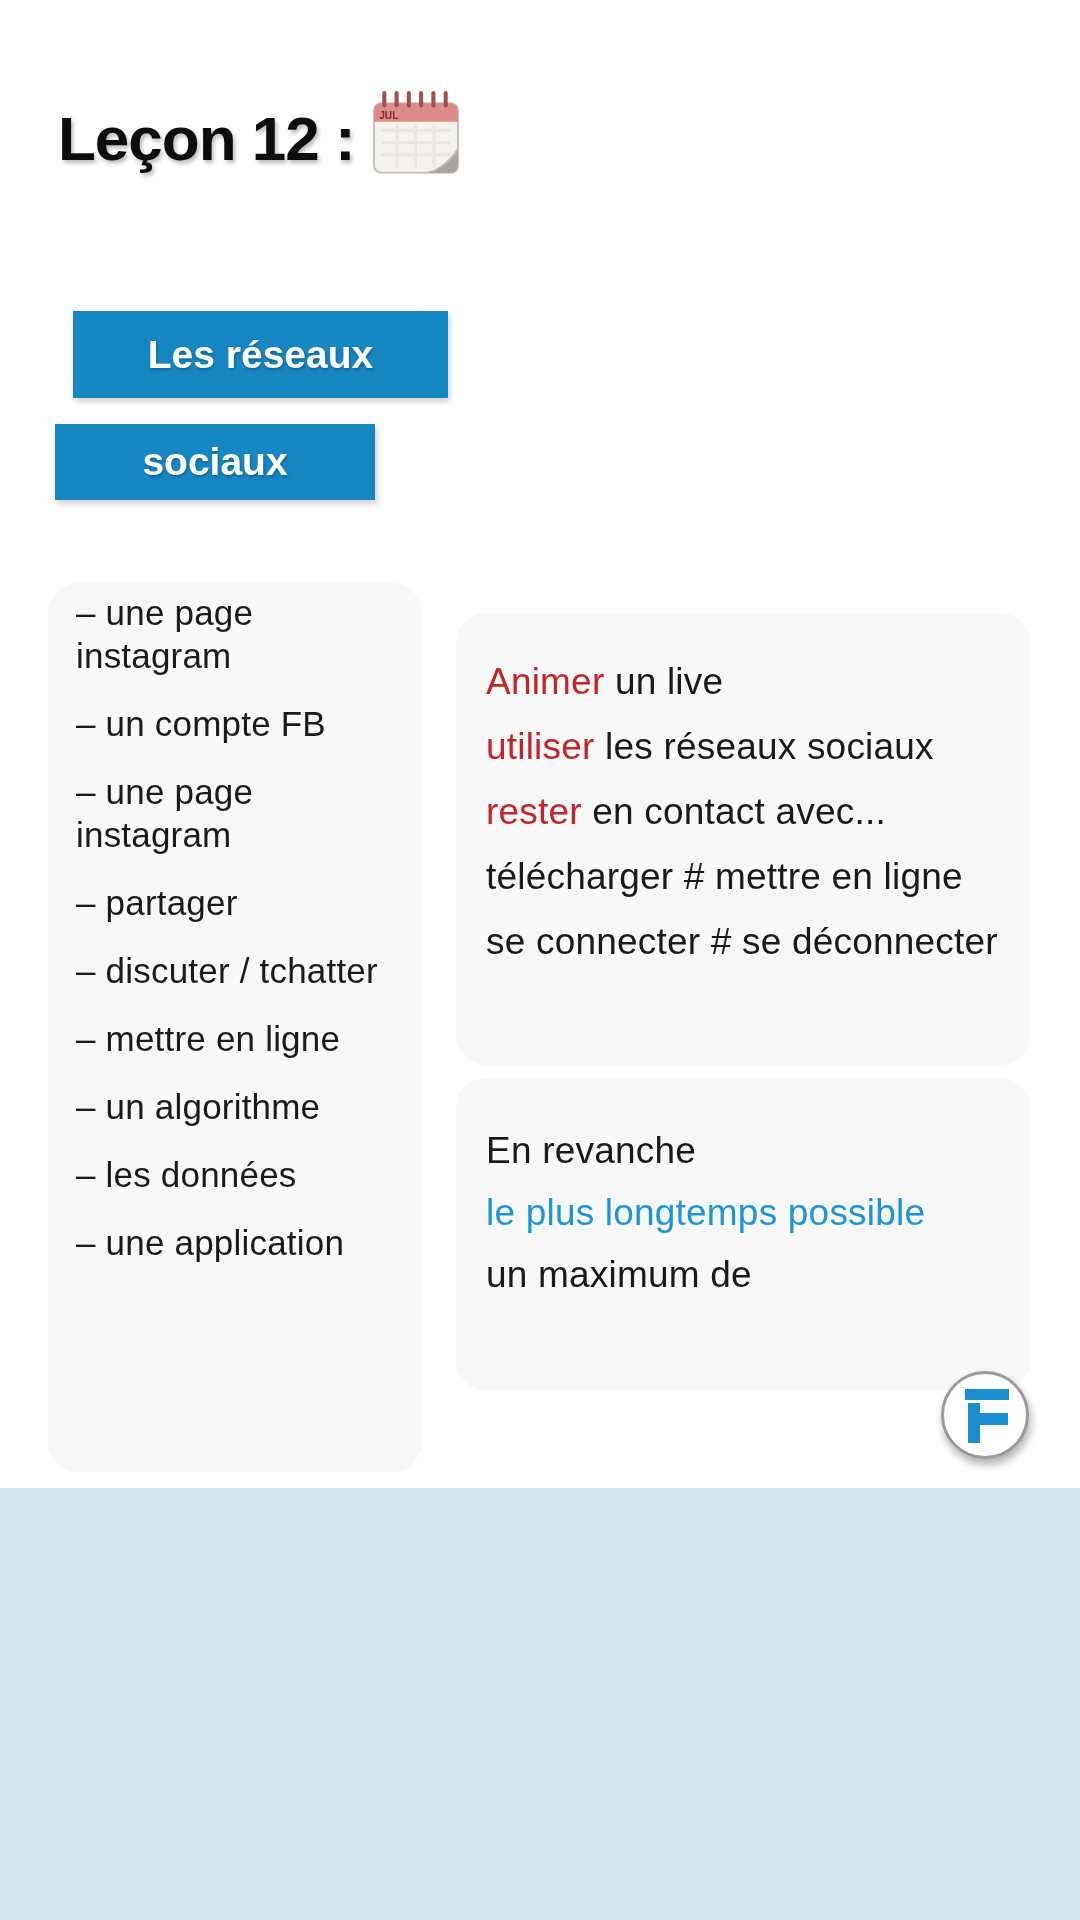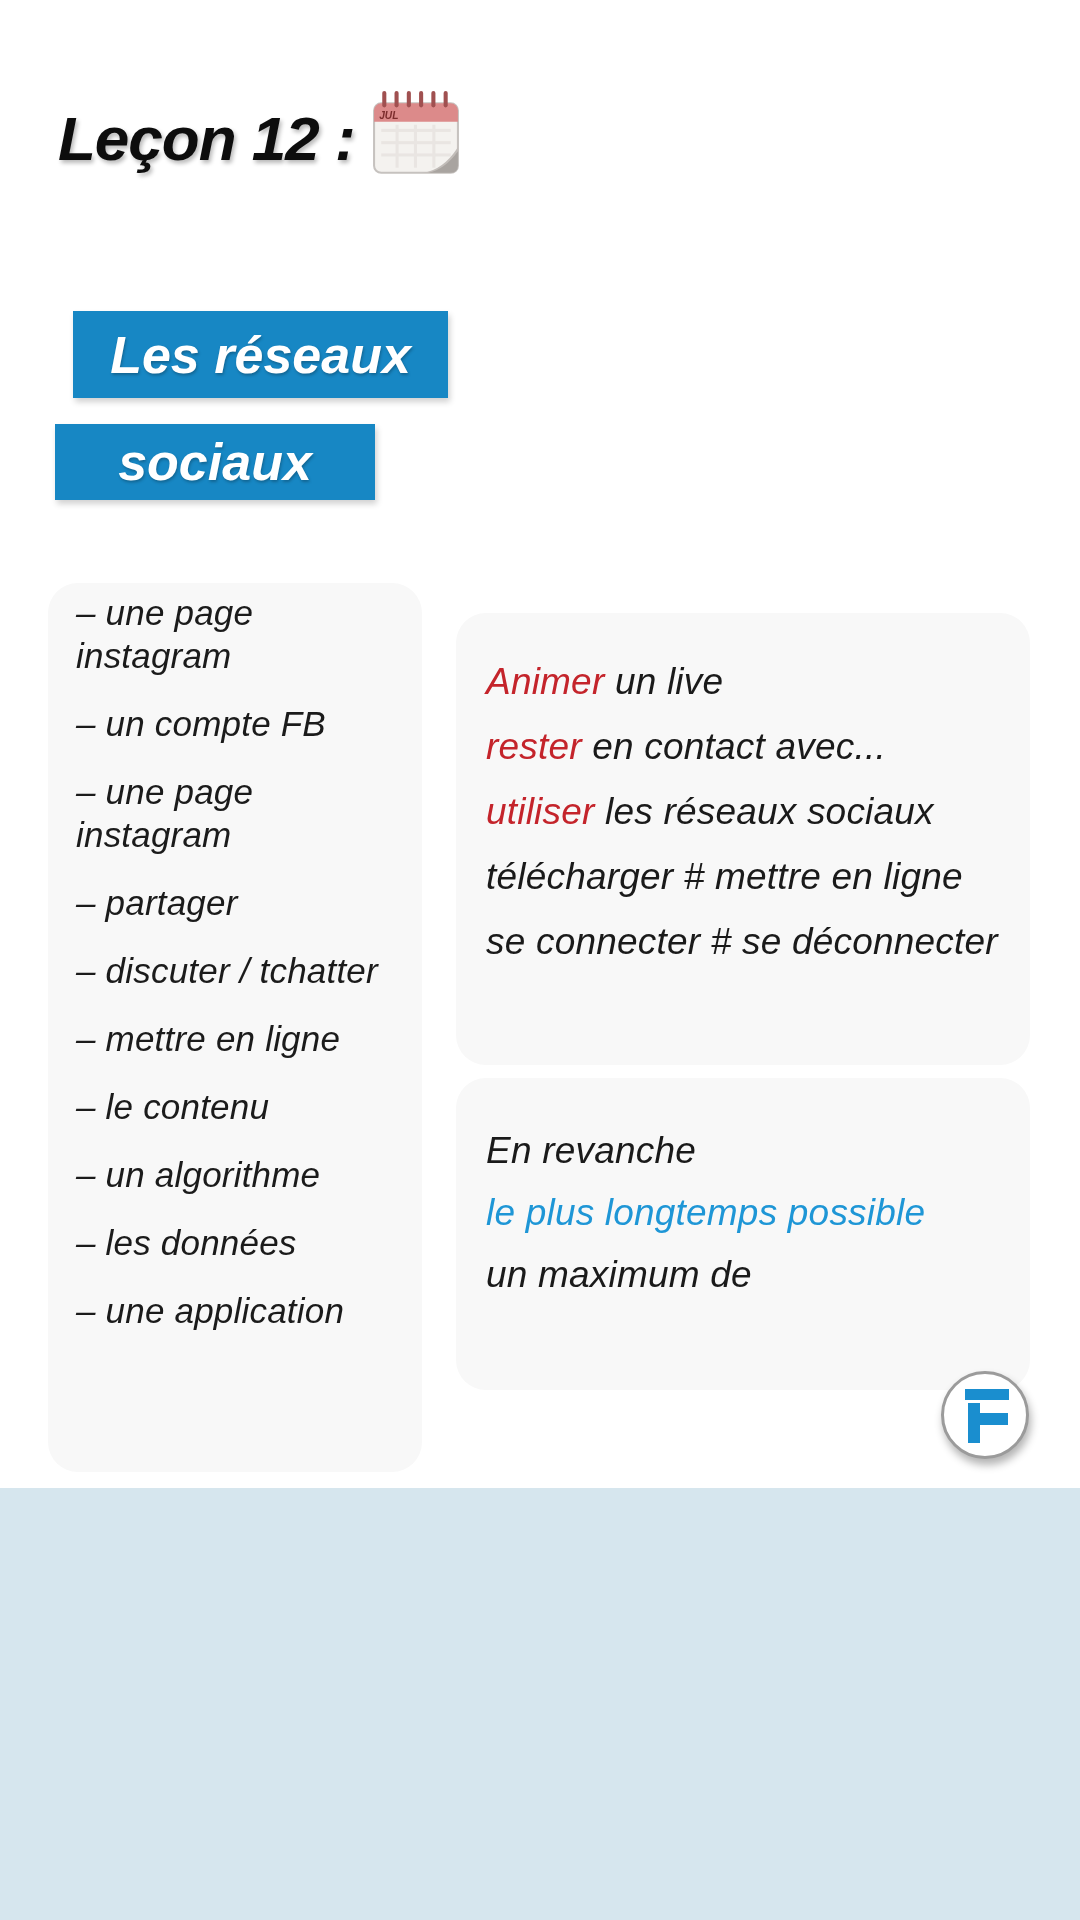--- a/index.html
+++ b/index.html
@@ -14,21 +14,20 @@
   *{margin:0;padding:0;box-sizing:border-box;}
   html,body{background:#e8e8e8;}
   .page{
     position:relative;
     width:1080px;height:1920px;
     margin:0 auto;
     background:#ffffff;
     overflow:hidden;
     font-family:"Liberation Sans", sans-serif;
     color:var(--text-dark);
-    font-style:italic;
   }
   
   .footer-band{
     position:absolute;left:0;top:1488px;width:1080px;height:432px;
     background:var(--footer-bg);
   }
   
   .title-row{
     position:absolute;left:58px;top:96px;
     display:flex;align-items:center;gap:16px;
@@ -37,21 +36,21 @@
     font-size:62px;font-weight:800;letter-spacing:-1px;color:#0d0d0d;
     text-shadow:2px 3px 4px rgba(0,0,0,0.28);
     white-space:nowrap;
   }
   .calendar-icon{width:90px;height:90px;display:block;margin-top:-6px;}
   
   .topic-line{
     position:absolute;
     display:flex;align-items:center;justify-content:center;
     background:var(--accent-blue);
-    color:#ffffff;font-weight:700;font-size:52px;
+    color:#ffffff;font-weight:700;font-size:39px;
     text-shadow:1px 2px 3px rgba(0,0,0,0.25);
     box-shadow:2px 4px 6px rgba(0,0,0,0.18);
     white-space:nowrap;
   }
   .topic-line-1{left:73px;top:311px;width:375px;height:87px;}
   .topic-line-2{left:55px;top:424px;width:320px;height:76px;}
   
   .card{
     position:absolute;
     background:var(--card-bg);
@@ -118,32 +117,31 @@
   <div class="topic-line topic-line-2">sociaux</div>
 
   <div class="card vocab-card">
     <div>
         <div class="vocab-item">– une page instagram</div>
         <div class="vocab-item">– un compte FB</div>
         <div class="vocab-item">– une page instagram</div>
         <div class="vocab-item">– partager</div>
         <div class="vocab-item">– discuter / tchatter</div>
         <div class="vocab-item">– mettre en ligne</div>
-        <div class="vocab-item">– le contenu</div>
         <div class="vocab-item">– un algorithme</div>
         <div class="vocab-item">– les données</div>
         <div class="vocab-item">– une application</div>
       </div>
   </div>
 
   <div class="card expressions-card">
     <div>
         <div class="phrase-line"><span class="seg-red">Animer</span><span class="seg-dark"> un live</span></div>
+        <div class="phrase-line"><span class="seg-red">utiliser</span><span class="seg-dark"> les réseaux sociaux</span></div>
         <div class="phrase-line"><span class="seg-red">rester</span><span class="seg-dark"> en contact avec...</span></div>
-        <div class="phrase-line"><span class="seg-red">utiliser</span><span class="seg-dark"> les réseaux sociaux</span></div>
         <div class="phrase-line"><span class="seg-dark">télécharger # mettre en ligne</span></div>
         <div class="phrase-line"><span class="seg-dark">se connecter # se déconnecter</span></div>
       </div>
   </div>
 
   <div class="card connectors-card">
     <div>
         <div class="phrase-line"><span class="seg-dark">En revanche</span></div>
         <div class="phrase-line"><span class="seg-blue">le plus longtemps possible</span></div>
         <div class="phrase-line"><span class="seg-dark">un maximum de</span></div>

